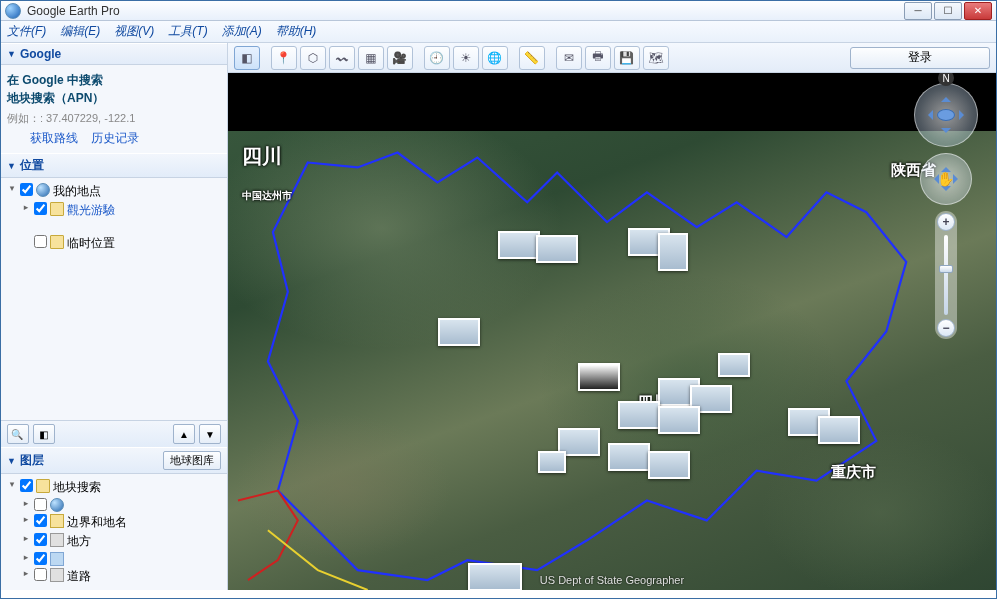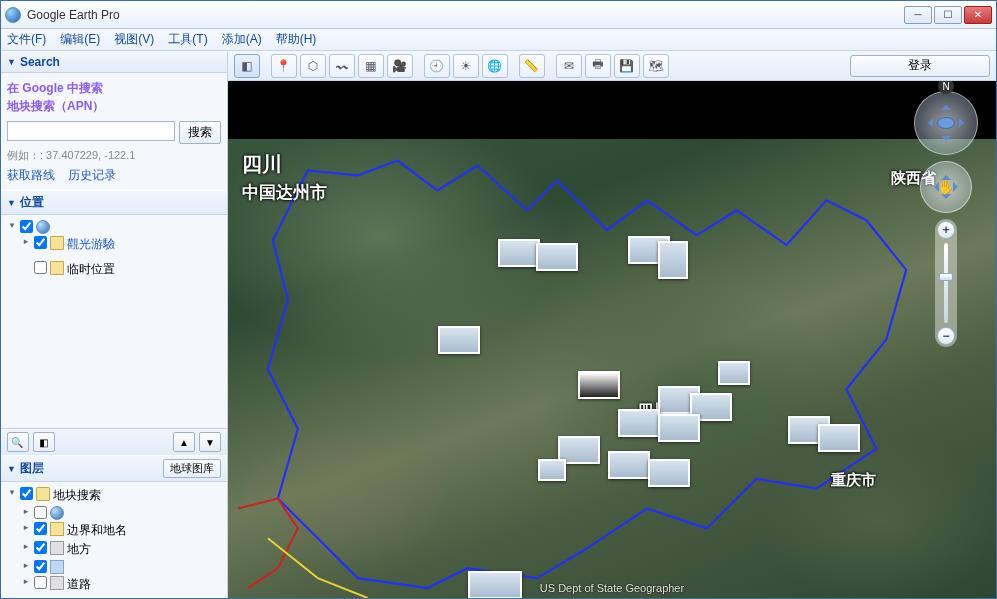--- a/index.html
+++ b/index.html
@@ -1,35 +1,35 @@
 <!DOCTYPE html>
 <html><head>
 <meta charset="utf-8">
 <style>
 * { margin: 0; padding: 0; box-sizing: border-box; font-family: "Microsoft YaHei", Arial, sans-serif; font-size: 12px; }
 body { width: 997px; height: 599px; background: #fff; overflow: hidden; border: 1px solid #3a6ea5; }
-.titlebar { height: 28px; background: linear-gradient(#fdfeff, #e8f0fb); display: flex; align-items: center; padding: 0 4px; border-bottom: 1px solid #b8c6d9; }
+.titlebar { height: 20px; background: linear-gradient(#fdfeff, #e8f0fb); display: flex; align-items: center; padding: 0 4px; border-bottom: 1px solid #b8c6d9; }
 .titlebar .ge-icon { width: 16px; height: 16px; margin-right: 6px; border-radius: 50%; background: radial-gradient(circle at 30% 30%, #9fd4ff, #1a5fb4); border: 1px solid #5a8db8; }
 .titlebar .title { flex: 1; color: #333; }
 .win-btns { display: flex; gap: 2px; }
 .win-btn { width: 28px; height: 18px; border: 1px solid #8a9db5; border-radius: 2px; background: linear-gradient(#f6f9fd,#dde8f5); display: flex; align-items: center; justify-content: center; font-size: 10px; color: #333; cursor: pointer; }
 .win-btn.close { background: linear-gradient(#e97c7c,#c83a3a); color: #fff; border-color: #a02020; }
 .menubar { height: 22px; background: linear-gradient(#f7faff,#e9f1fb); display: flex; align-items: center; padding: 0 6px; gap: 14px; color: #114aa0; border-bottom: 1px solid #c7d3e3; }
-.menubar span { cursor: pointer; }
+.menubar span { cursor: pointer; font-style: italic; }
 .main { display: flex; height: calc(100% - 50px); }
 .sidebar { width: 227px; background: #f4f7fc; border-right: 1px solid #c7d3e3; display: flex; flex-direction: column; }
 .panel-header { background: linear-gradient(#f2f6fc,#e2ecf9); border-top: 1px solid #fff; border-bottom: 1px solid #c7d3e3; padding: 3px 6px; color: #114aa0; font-weight: bold; display: flex; align-items: center; gap: 4px; }
 .panel-header .tri { font-size: 9px; }
 .search-box { padding: 6px; }
-.search-tabs { color: #8b5cf6; font-weight: bold; line-height: 1.5; }
+.search-tabs { color: #0c4a6e; font-weight: bold; line-height: 1.5; }
 .search-row { display: flex; gap: 4px; margin-top: 6px; }
 .search-row input { flex: 1; border: 1px solid #a6b8d0; padding: 2px 4px; height: 20px; }
 .btn { border: 1px solid #9fb3cc; background: linear-gradient(#fdfeff,#e6eef8); padding: 2px 8px; border-radius: 2px; cursor: pointer; }
 .hint { color: #888; margin-top: 4px; font-size: 11px; }
-.links { margin-top: 4px; color: #114aa0; }
+.links { margin-top: 4px; color: #114aa0; margin-left: 23px; }
 .links span { margin-right: 10px; cursor: pointer; }
 .places-body { padding: 4px 6px; flex: 0 0 auto; }
 .tree-row { display: flex; align-items: flex-start; gap: 3px; padding: 1px 0; }
 .tree-row .exp { width: 10px; color: #666; font-size: 9px; text-align: center; }
 .tree-row input[type=checkbox] { width: 13px; height: 13px; }
 .tree-row .icon { width: 14px; height: 14px; display: inline-block; }
 .tree-row .lbl { flex: 1; }
 .folder-icon { background: #f7e29c; border: 1px solid #c7a93c; border-radius: 1px; }
 .earth-ball { border-radius: 50%; background: radial-gradient(circle at 30% 30%, #bde2ff, #2a6bb0); border: 1px solid #5a8db8; }
 .sub { color: #666; font-size: 11px; padding-left: 48px; line-height: 1.3; }
@@ -94,55 +94,52 @@
   <span>工具(T)</span>
   <span>添加(A)</span>
   <span>帮助(H)</span>
 </div>
 
 <div class="main">
   <div class="sidebar">
 
     <div class="panel-header">
       <span class="tri">▼</span>
-      <span>Search</span>
+      <span>Google</span>
     </div>
     <div class="search-box">
       <div class="search-tabs">
         <div>在 Google 中搜索</div>
         <div>地块搜索（APN）</div>
       </div>
-      <div class="search-row">
-        <input type="text" style="">
-        <button class="btn">搜索</button>
-      </div>
       <div class="hint">例如：: 37.407229, -122.1</div>
       <div class="links">
         <span class="link-blue">获取路线</span>
         <span class="link-blue">历史记录</span>
       </div>
     </div>
 
     <div class="panel-header">
       <span class="tri">▼</span>
       <span>位置</span>
     </div>
     <div class="places-body">
       <div class="tree-row">
         <span class="exp">▾</span>
         <input type="checkbox" checked="" style="">
         <span class="icon earth-ball"></span>
+        <span class="lbl">我的地点</span>
       </div>
       <div class="tree-row" style="padding-left:14px">
         <span class="exp">▸</span>
         <input type="checkbox" checked="" style="">
         <span class="icon folder-icon"></span>
         <span class="lbl link-blue">觀光游驗</span>
       </div>
-      <div class="tree-row" style="padding-left:14px;margin-top:6px">
+      <div class="tree-row" style="padding-left:14px;margin-top:14px">
         <span class="exp"></span>
         <input type="checkbox" style="">
         <span class="icon folder-icon"></span>
         <span class="lbl">临时位置</span>
       </div>
     </div>
 
     <div class="spacer"></div>
 
     <div class="footer-tools">
@@ -224,21 +221,21 @@
     <div class="map">
       <div class="black-band"></div>
 
       <svg class="border-svg" viewBox="0 0 770 520" preserveAspectRatio="none">
         <path d="M 80 90 L 130 95 L 170 80 L 210 110 L 250 85 L 300 130 L 330 100 L 380 150 L 420 120 L 470 155 L 510 130 L 560 165 L 600 120 L 640 140 L 680 190 L 660 260 L 620 310 L 650 370 L 590 410 L 530 400 L 480 450 L 420 430 L 360 470 L 310 500 L 240 490 L 200 510 L 130 500 L 90 460 L 50 420 L 70 350 L 40 290 L 60 220 L 45 160 Z" fill="none" stroke="#2030ff" stroke-width="2.2"></path>
         <path d="M 10 430 L 50 420 L 70 450 L 50 490 L 20 510" fill="none" stroke="#d02020" stroke-width="2"></path>
         <path d="M 40 460 L 90 500 L 140 520" fill="none" stroke="#e8d030" stroke-width="2"></path>
       </svg>
 
       <div class="map-label" style="top:70px;left:14px;font-size:20px">四川</div>
-      <div class="map-label" style="top:100px;left:14px;font-size:17px">中国达州市</div>
+      <div class="map-label" style="top:116px;left:14px;font-size:10px">中国达州市</div>
       <div class="map-label" style="top:88px;right:60px;font-size:15px">陕西省</div>
       <div class="map-label" style="top:320px;left:410px;font-size:15px">四川省</div>
       <div class="map-label" style="top:390px;right:120px;font-size:15px">重庆市</div>
 
       <div class="thumb" style="top:158px;left:270px"></div>
       <div class="thumb" style="top:162px;left:308px"></div>
       <div class="thumb" style="top:155px;left:400px"></div>
       <div class="thumb" style="top:160px;left:430px;width:30px;height:38px"></div>
       <div class="thumb" style="top:245px;left:210px"></div>
       <div class="thumb" style="top:290px;left:350px;background:linear-gradient(#fff,#222)"></div>

